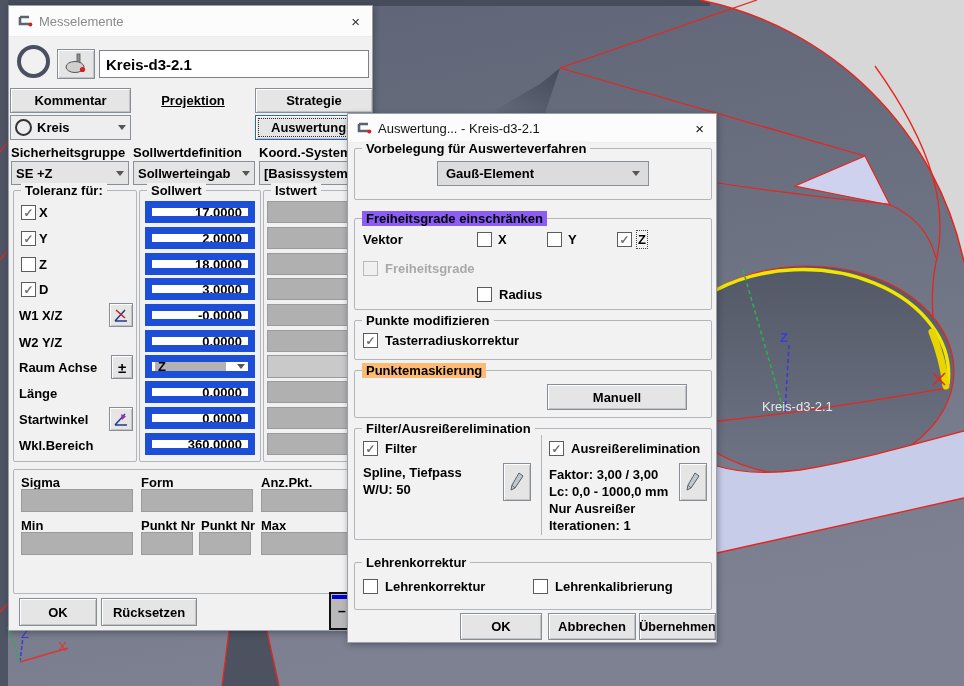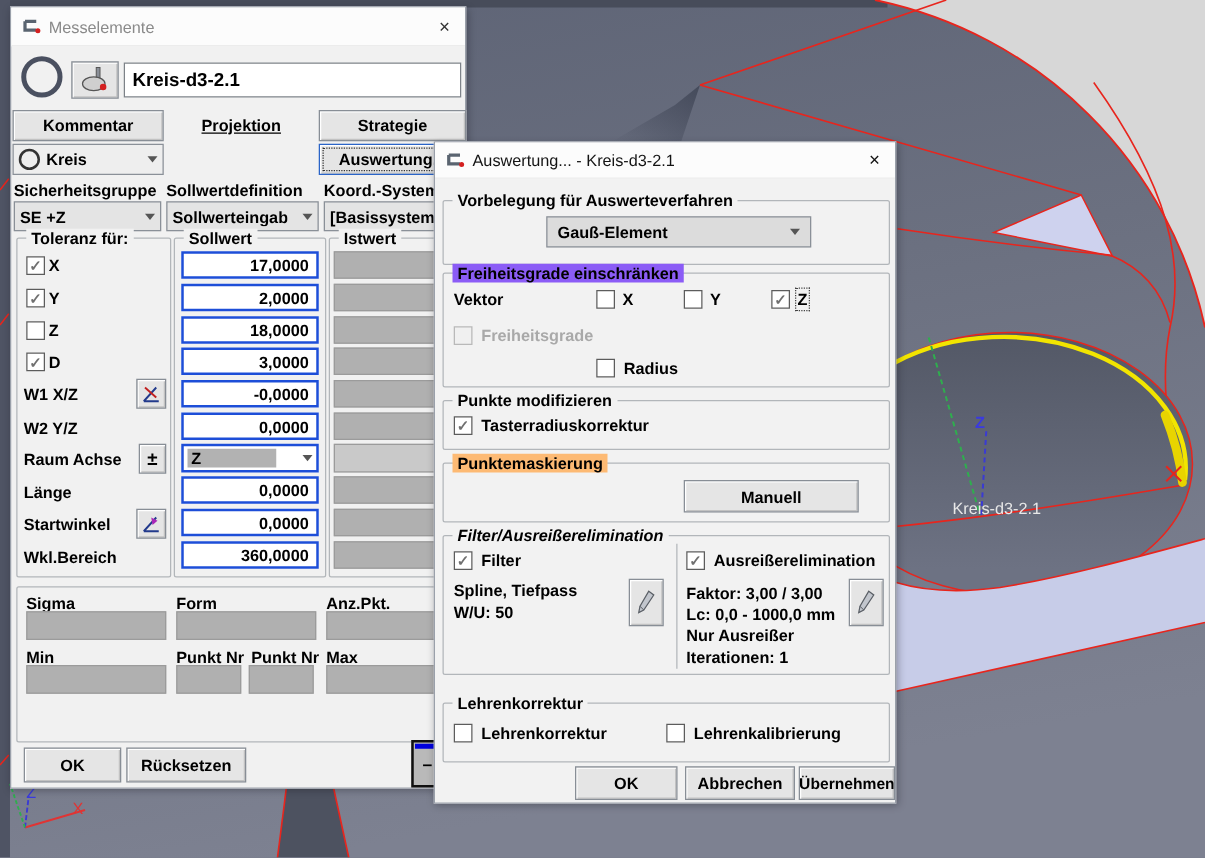--- a/index.html
+++ b/index.html
@@ -25,21 +25,21 @@
   }
   .btn.focusblue{border:1px solid #2a64c8;outline:1px dotted #2f2f2f;outline-offset:-4px;}
   .lbl{position:absolute;box-sizing:border-box;font-weight:bold;font-size:13px;color:#000;white-space:nowrap;}
   .lbl.center{display:flex;align-items:center;justify-content:center;text-decoration:underline;}
   .grp{position:absolute;box-sizing:border-box;border:1px solid #b2b6ba;border-radius:2px;}
   .legend{
     position:absolute;top:-8px;left:7px;background:#f1f1f1;padding:0 4px;
     font-weight:bold;font-size:13px;white-space:nowrap;
   }
   .field{
-    position:absolute;box-sizing:border-box;background:#fff;border:2px solid #1d4ed8;
+    position:absolute;box-sizing:border-box;background:#fff;border:7px solid #1d4ed8;
     font-weight:bold;font-size:13px;display:flex;align-items:center;justify-content:flex-end;
     padding:0 6px;white-space:nowrap;overflow:hidden;
   }
   .gfield{
     position:absolute;box-sizing:border-box;background:#b0b0b0;border:1px solid #9b9b9b;
   }
   .gfield.lite{background:#c9c9c9;}
   .dd{
     position:absolute;box-sizing:border-box;background:#e4e4e4;border:1px solid #8a9098;
     display:flex;align-items:center;font-weight:bold;font-size:13px;
@@ -282,21 +282,21 @@
 <div class="dlg" style="left:347px;top:113px;width:370px;height:530px;z-index:20;background:#f2f2f2;">
   <div class="tbar" style="height:28px;padding-left:8px;">
     <svg width="16" height="14" viewBox="0 0 16 14">
       <path d="M3,3 h9 M3,3 v7 h9" stroke="#5a6470" stroke-width="2.6" fill="none"></path>
       <circle cx="13.3" cy="10.5" r="2" fill="#d42020"></circle>
     </svg>
     <span class="ttext titleblack">Auswertung... - Kreis-d3-2.1</span>
     <span class="xbtn" style="color:#111;">×</span>
   </div>
 
-  <div class="grp" style="left:6px;top:46px;width:358px;height:52px;">
+  <div class="grp" style="left:6px;top:34px;width:358px;height:52px;">
     <span class="legend" style="background:#f2f2f2;">Vorbelegung für Auswerteverfahren</span>
     <div class="dd" style="left:82px;top:12px;width:212px;height:25px;background:#dcdcdc;padding:0 8px;">
       <span>Gauß-Element</span>
       <span class="ddarrow"></span>
     </div>
   </div>
 
   <div class="grp" style="left:6px;top:104px;width:358px;height:92px;">
     <span class="legend" style="background:#8b5cf6;">Freiheitsgrade einschränken</span>
     <div class="lbl" style="left:8px;top:13px;">Vektor</div>
@@ -321,21 +321,21 @@
       </span>
     <div class="lbl" style="left:30px;top:12px;">Tasterradiuskorrektur</div>
   </div>
 
   <div class="grp" style="left:6px;top:256px;width:358px;height:48px;">
     <span class="legend" style="background:#fdba74;">Punktemaskierung</span>
     <div class="btn" style="left:192px;top:13px;width:140px;height:26px;">Manuell</div>
   </div>
 
   <div class="grp" style="left:6px;top:314px;width:358px;height:112px;">
-    <span class="legend" style="background:#f2f2f2;font-style:italic;">Filter/Ausreißerelimination</span>
+    <span class="legend" style="background:#f2f2f2;">Filter/Ausreißerelimination</span>
     <span class="cb on" style="left:8px;top:12px;">
         <span class="mark">✓</span>
       </span>
     <div class="lbl" style="left:30px;top:12px;">Filter</div>
     <div class="lbl" style="left:8px;top:36px;">Spline, Tiefpass</div>
     <div class="lbl" style="left:8px;top:53px;">W/U: 50</div>
     <div class="btn" style="left:148px;top:34px;width:28px;height:38px;">
       <svg width="16" height="22" viewBox="0 0 16 22">
         <path d="M10,2 L14,5 L6,17 L2,19 L3,14 Z" fill="#c2c6cd" stroke="#5a5f66" stroke-width="1"></path>
         <path d="M3,14 L6,17" stroke="#5a5f66" stroke-width="0.8"></path>

